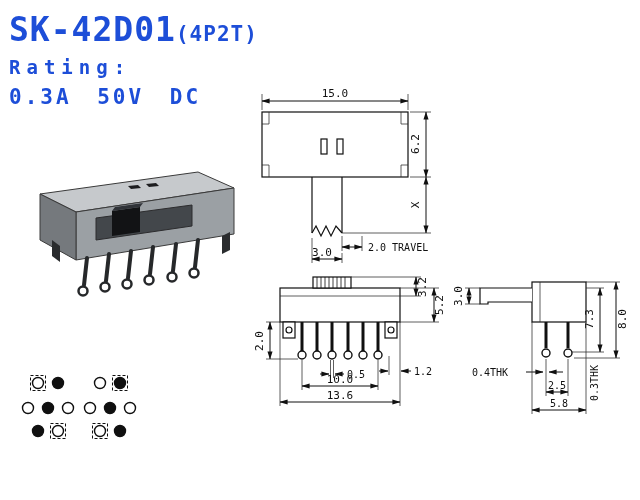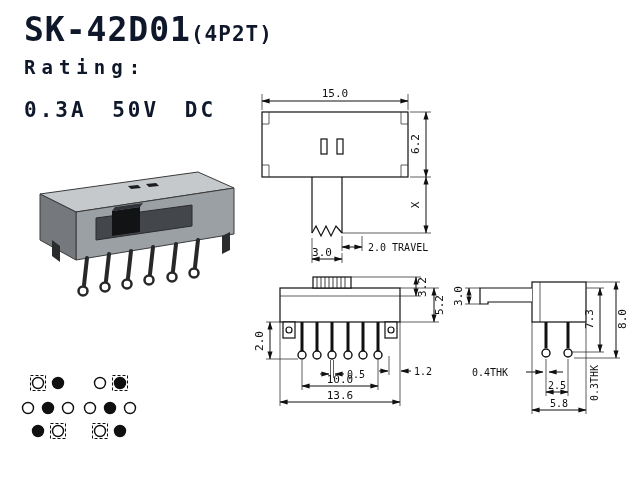--- a/index.html
+++ b/index.html
@@ -1,25 +1,25 @@
 <!DOCTYPE html>
 <html><head>
 <meta charset="utf-8">
 <style>
   html,body{margin:0;padding:0;}
   body{
     width:640px;height:500px;background:#ffffff;position:relative;overflow:hidden;
     font-family:"DejaVu Sans Mono","Liberation Mono",monospace;
   }
-  .header{position:absolute;left:24px;top:10px;color:#0f172a;}
+  .header{position:absolute;left:9px;top:10px;color:#1d4ed8;}
   .title-row{white-space:nowrap;}
   .model{font-size:33px;font-weight:bold;letter-spacing:1px;}
   .type{font-size:21px;font-weight:bold;letter-spacing:1px;}
   .rating-label{font-size:19px;font-weight:600;letter-spacing:6px;margin-top:7px;}
-  .rating-value{font-size:21px;font-weight:600;letter-spacing:3px;word-spacing:10px;margin-top:20px;}
+  .rating-value{font-size:21px;font-weight:600;letter-spacing:3px;word-spacing:10px;margin-top:7px;}
   svg{position:absolute;left:0;top:0;}
   svg text{font-family:"DejaVu Sans Mono","Liberation Mono",monospace;font-size:11px;fill:#101010;}
   svg text.small{font-size:10px;}
   .outline{fill:#ffffff;stroke:#101010;stroke-width:1.2;}
   .lineonly{fill:none;stroke:#101010;stroke-width:1.2;}
   .dim{stroke:#101010;stroke-width:1;fill:none;}
   .ext{stroke:#2a2a2a;stroke-width:0.75;fill:none;}
   .hatch{stroke:#101010;stroke-width:0.8;}
   .pin{stroke:#101010;stroke-width:3;}
   .pinloop{fill:#ffffff;stroke:#101010;stroke-width:1.4;}

